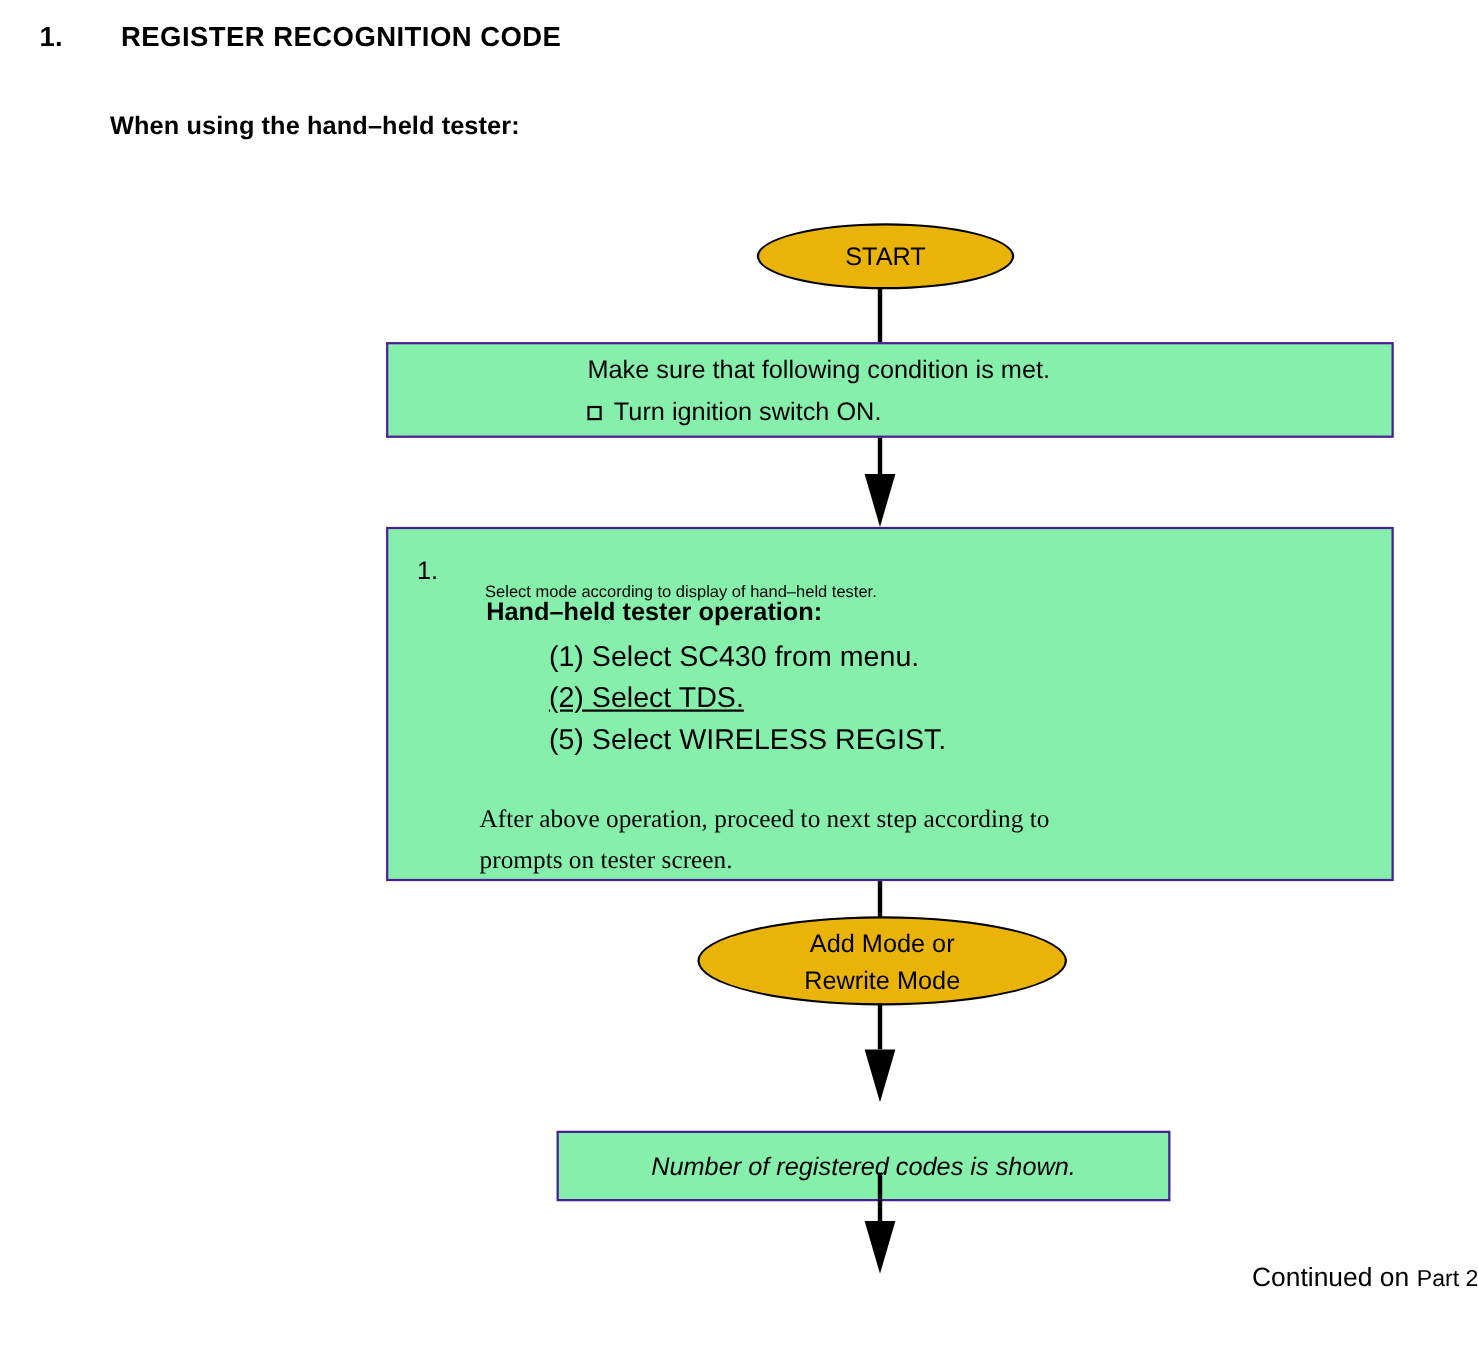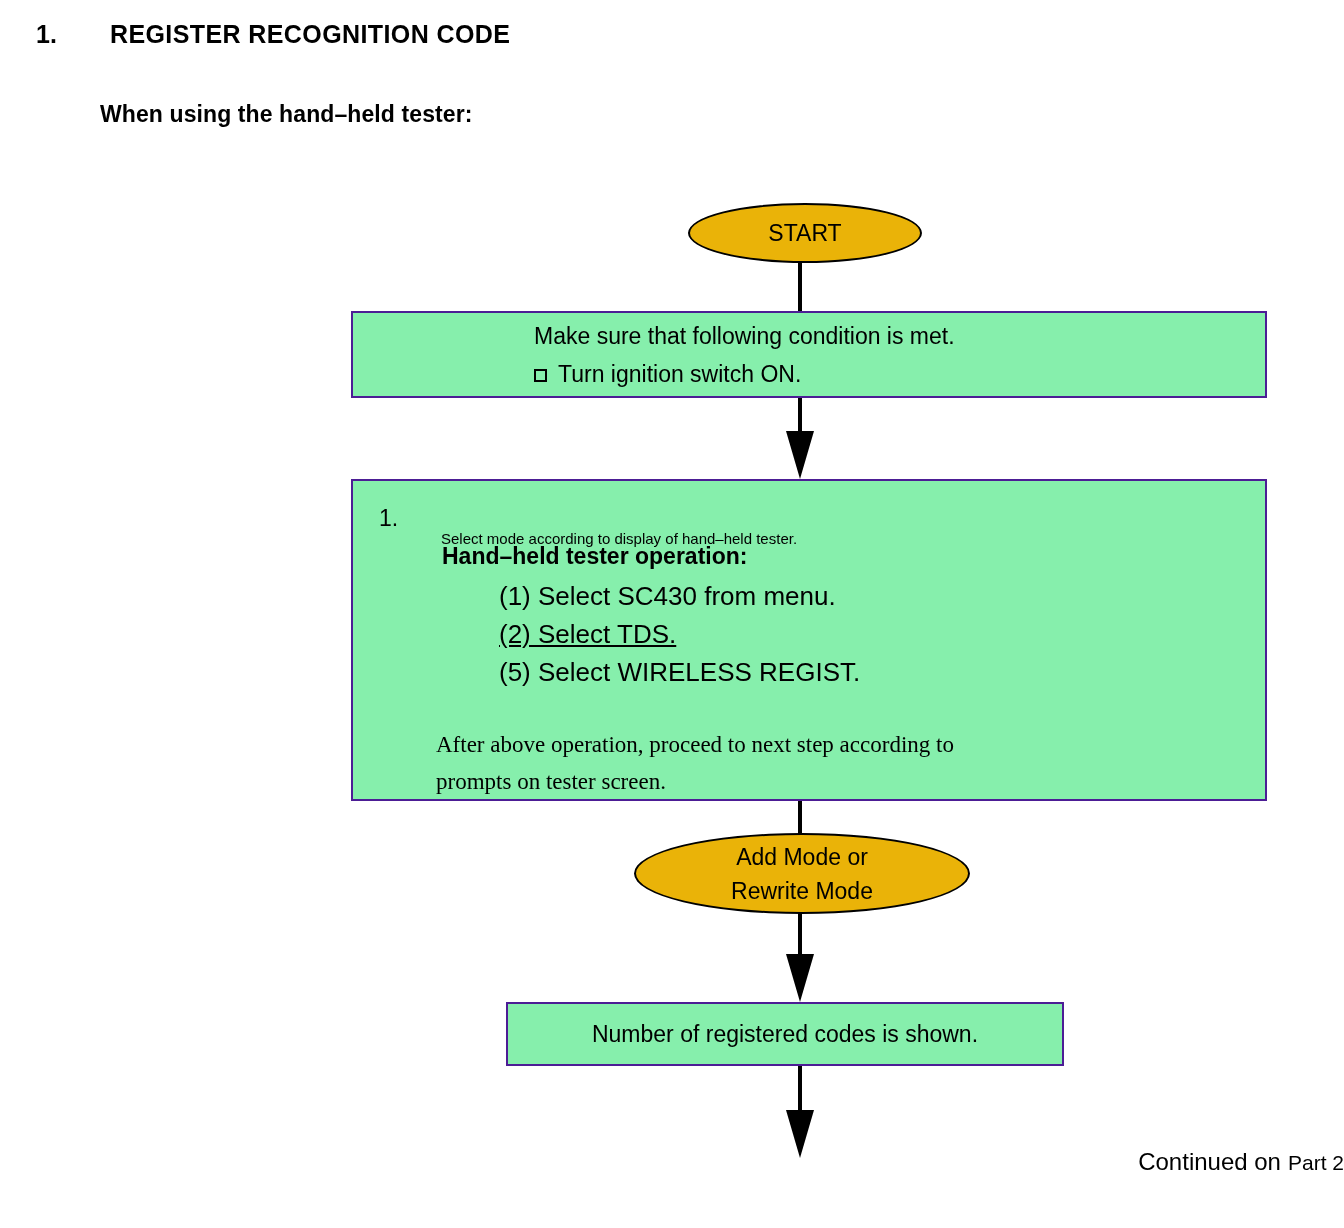--- a/index.html
+++ b/index.html
@@ -236,21 +236,21 @@
   <div class="vline" style="left:798px; top:801px; height:38px;"></div>
 
   <div class="ellipse" style="left:634px; top:833px; width:336px; height:81px;">
     <div class="etext">Add Mode or</div>
     <div class="etext">Rewrite Mode</div>
   </div>
 
   <div class="vline" style="left:798px; top:912px; height:42px;"></div>
   <div class="arrowhead" style="left:786px; top:954px;"></div>
 
-  <div class="boxnode" style="left:506px; top:1002px; width:558px; height:64px;">
+  <div class="boxnode" style="left:506px; top:1028px; width:558px; height:64px;font-style:italic;">
     <div class="b3-text">Number of registered codes is shown.</div>
   </div>
 
   <div class="vline" style="left:798px; top:1066px; height:44px;"></div>
   <div class="arrowhead" style="left:786px; top:1110px;"></div>
 
   <div class="footer">
     <span class="cont">Continued on</span><span class="part">Part 2</span>
   </div>
 

